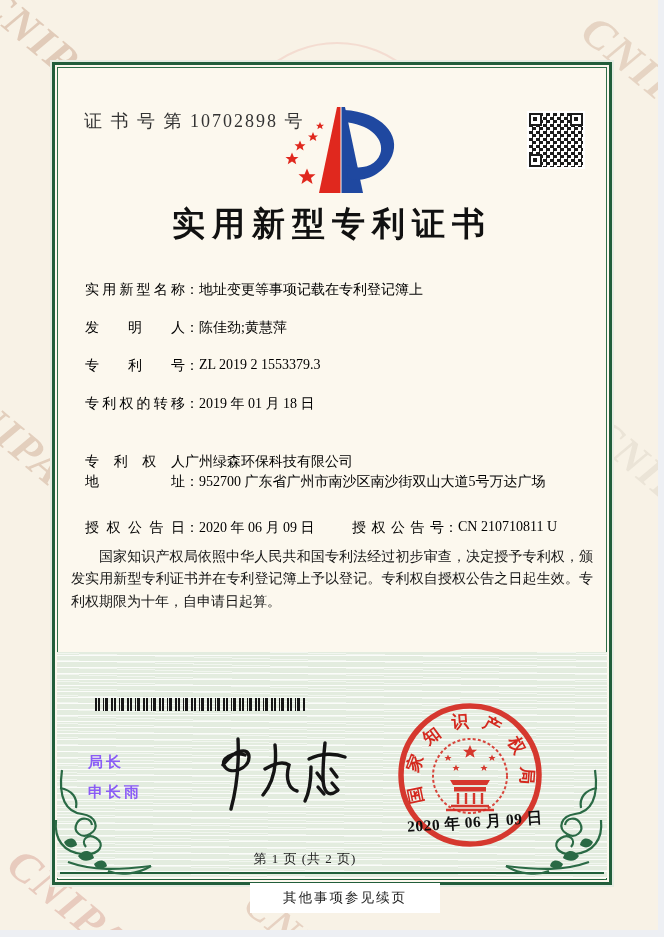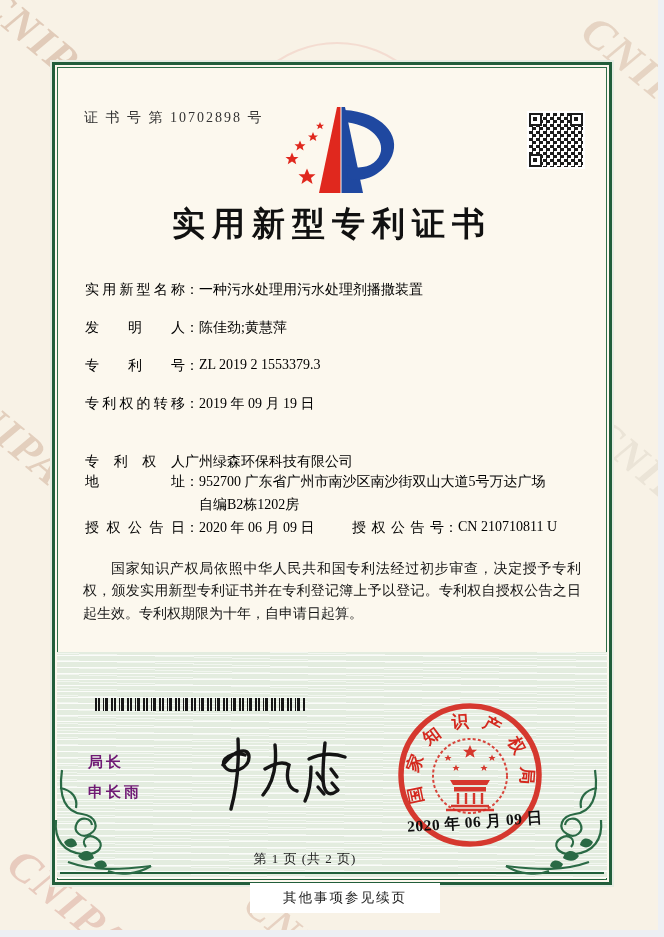--- a/index.html
+++ b/index.html
@@ -38,40 +38,40 @@
   
   .band{left:57px;top:652px;width:550px;height:226px;z-index:2;
         background:#e3ecdf;
         background-image:repeating-linear-gradient(0deg,rgba(255,255,255,.85) 0 1px,rgba(227,236,223,0) 1px 6px),
                          repeating-linear-gradient(1.5deg,rgba(255,255,255,.5) 0 1px,rgba(227,236,223,0) 1px 7px);}
   .band-line{left:60px;top:872px;width:544px;height:5px;z-index:3;
              border-top:2px solid #215e3b;border-bottom:1px solid #215e3b;}
 
   .content{z-index:3;color:#1d1d1d;}
 
-  .cert-no{left:84px;top:109px;font-size:14px;letter-spacing:2px;color:#333;}
+  .cert-no{left:84px;top:109px;font-size:18px;letter-spacing:2px;color:#333;}
   .title{left:0;top:202px;width:664px;text-align:center;font-size:33px;font-weight:700;
          letter-spacing:7px;color:#111;}
 
   .row{position:absolute;left:85px;font-size:14px;white-space:nowrap;z-index:3;}
   .lbl{display:inline-block;width:100px;text-align:justify;text-align-last:justify;vertical-align:top;}
   .colon{vertical-align:top;}
   .val{vertical-align:top;}
   .addr2{display:block;margin-top:5px;}
 
   .paras{left:71px;top:546px;width:522px;font-size:14px;line-height:22.4px;
          text-align:justify;color:#151515;z-index:3;}
-  .paras p{margin:12px;text-indent:2em;}
+  .paras p{margin:0;text-indent:2em;}
 
   .barcode{left:95px;top:698px;width:210px;height:13px;z-index:4;
     background:repeating-linear-gradient(90deg,#161616 0 2px,transparent 2px 3px,#161616 3px 5px,
       transparent 5px 8px,#161616 8px 9px,transparent 9px 10px,#161616 10px 13px,transparent 13px 16px);}
 
   .director{left:88px;z-index:4;font-family:"Liberation Sans","DejaVu Sans",sans-serif;
-            font-weight:700;font-size:15px;letter-spacing:3px;color:#701a75;}
+            font-weight:700;font-size:15px;letter-spacing:3px;color:#8b5cf6;}
   .d1{top:753px;} .d2{top:783px;}
 
   .sig{left:205px;top:731px;z-index:4;}
   .seal{left:395px;top:700px;z-index:4;}
   .seal-date{left:407px;top:812px;width:140px;z-index:5;font-size:15.5px;font-weight:700;
              letter-spacing:.5px;color:#101010;transform:rotate(-4deg);white-space:nowrap;}
 
   .pageinfo{left:230px;top:850px;width:150px;text-align:center;font-size:13px;
             letter-spacing:1px;z-index:4;color:#222;}
   .footer-note{left:250px;top:883px;width:190px;height:30px;background:#fff;z-index:4;
@@ -134,36 +134,36 @@
   <div class="qr-noise">
     <div class="finder f1"></div>
     <div class="finder f2"></div>
     <div class="finder f3"></div>
   </div>
 </div>
 
 <div class="abs content title">实用新型专利证书</div>
 
 <div class="row" style="top:281px">
-  <span class="lbl">实用新型名称</span><span class="colon">：</span><span class="val">一种污水处理用污水处理剂播撒装置</span>
+  <span class="lbl">实用新型名称</span><span class="colon">：</span><span class="val">地址变更等事项记载在专利登记簿上</span>
 </div>
 <div class="row" style="top:319px">
   <span class="lbl">发明人</span><span class="colon">：</span><span class="val">陈佳劲;黄慧萍</span>
 </div>
 <div class="row" style="top:357px">
   <span class="lbl">专利号</span><span class="colon">：</span><span class="val">ZL 2019 2 1553379.3</span>
 </div>
 <div class="row" style="top:395px">
-  <span class="lbl">专利权的转移</span><span class="colon">：</span><span class="val">2019 年 09 月 19 日</span>
+  <span class="lbl">专利权的转移</span><span class="colon">：</span><span class="val">2019 年 01 月 18 日</span>
 </div>
 <div class="row" style="top:453px">
   <span class="lbl">专利权人</span><span class="colon"></span><span class="val">广州绿森环保科技有限公司</span>
 </div>
 <div class="row" style="top:473px;white-space:normal;">
-  <span class="lbl">地址</span><span class="colon">：</span><span class="val" style="display:inline-block;width:392px;"><span>952700 广东省广州市南沙区南沙街双山大道5号万达广场</span><span class="addr2">自编B2栋1202房</span></span>
+  <span class="lbl">地址</span><span class="colon">：</span><span class="val" style="display:inline-block;width:392px;"><span>952700 广东省广州市南沙区南沙街双山大道5号万达广场</span></span>
 </div>
 <div class="row" style="top:519px">
   <span class="lbl">授权公告日</span><span class="colon">：</span><span class="val">2020 年 06 月 09 日</span>
 </div>
 <div class="row" style="top:519px;left:352px">
   <span class="lbl" style="width:92px">授权公告号</span><span class="colon">：</span><span class="val">CN 210710811 U</span>
 </div>
 
 <div class="abs paras">
   <p>国家知识产权局依照中华人民共和国专利法经过初步审查，决定授予专利权，颁发实用新型专利证书并在专利登记簿上予以登记。专利权自授权公告之日起生效。专利权期限为十年，自申请日起算。</p>

